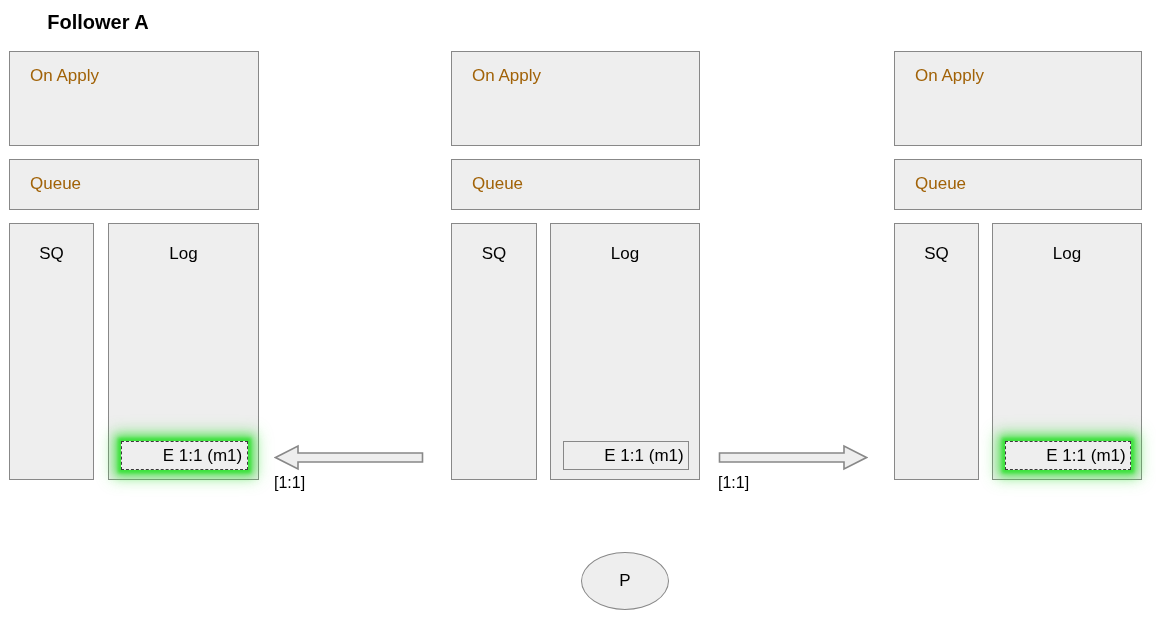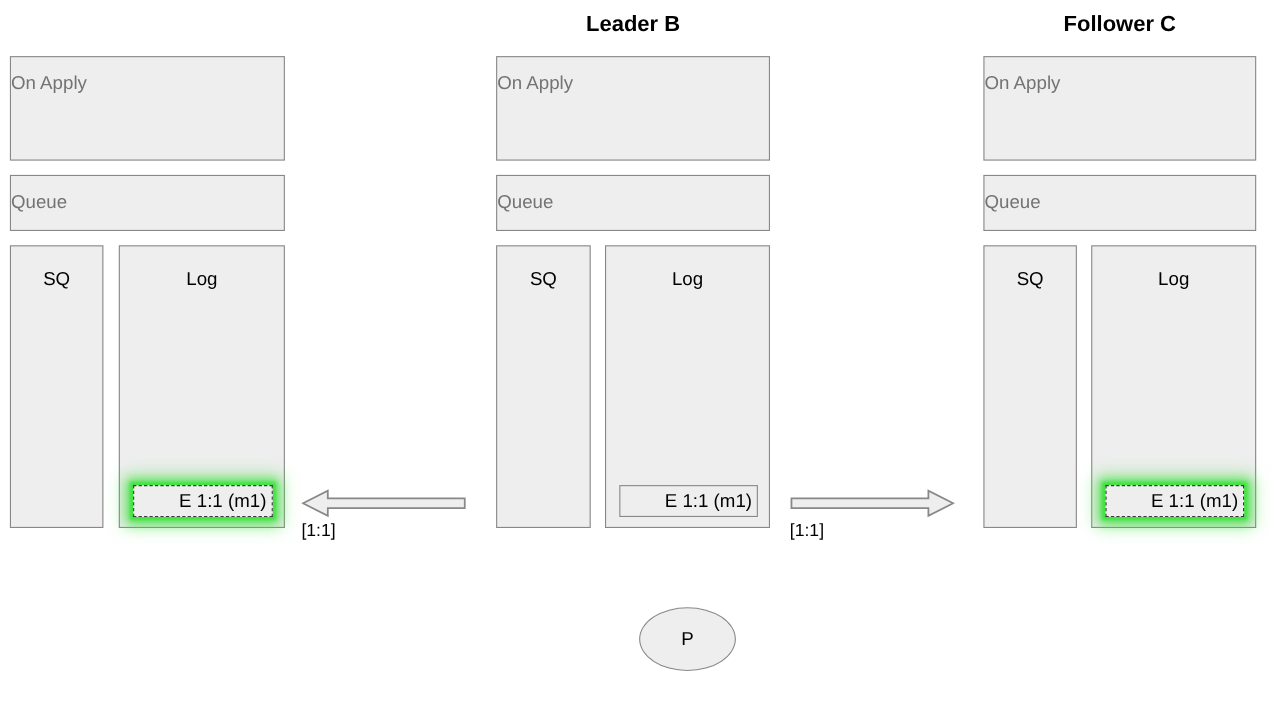--- a/index.html
+++ b/index.html
@@ -29,24 +29,24 @@
     white-space: nowrap;
   }
   .box {
     position: absolute;
     background: #eeeeee;
     border: 1px solid #888888;
     box-sizing: border-box;
   }
   .box-label-tl {
     position: absolute;
-    left: 0;
+    left: 20px;
     top: 14px;
     font-size: 17px;
-    color: #737373;
+    color: #a16207;
     line-height: 20px;
     white-space: nowrap;
   }
   .box-label-top-center {
     position: absolute;
     left: 0;
     right: 0;
     top: 20px;
     font-size: 17px;
     color: #000000;
@@ -102,58 +102,57 @@
     font-size: 17px;
     color: #000000;
     line-height: 20px;
   }
 </style>
 </head>
 <body>
 
 <div id="canvas">
 
+  <div class="node-title" style="left:9px; top:10px; width:178px;">Follower A</div>
 
   <div class="box" style="left:9px; top:51px; width:250px; height:95px;">
     <span class="box-label-tl">On Apply</span>
   </div>
 
   <div class="box" style="left:9px; top:159px; width:250px; height:51px;">
     <span class="box-label-tl" style="top:14px;">Queue</span>
   </div>
 
   <div class="box" style="left:9px; top:223px; width:85px; height:257px;">
     <span class="box-label-top-center">SQ</span>
   </div>
 
   <div class="box" style="left:108px; top:223px; width:151px; height:257px;">
     <span class="box-label-top-center">Log</span>
     <div class="entry dashed" style="left:12px; top:full; bottom:9px; width:127px; height:29px;">E 1:1 (m1)</div>
   </div>
 
-  <div class="node-title" style="left:451px; top:10px; width:249px;">Leader B</div>
 
   <div class="box" style="left:451px; top:51px; width:249px; height:95px;">
     <span class="box-label-tl">On Apply</span>
   </div>
 
   <div class="box" style="left:451px; top:159px; width:249px; height:51px;">
     <span class="box-label-tl" style="top:14px;">Queue</span>
   </div>
 
   <div class="box" style="left:451px; top:223px; width:86px; height:257px;">
     <span class="box-label-top-center">SQ</span>
   </div>
 
   <div class="box" style="left:550px; top:223px; width:150px; height:257px;">
     <span class="box-label-top-center">Log</span>
     <div class="entry solid" style="left:12px; bottom:9px; width:126px; height:29px;">E 1:1 (m1)</div>
   </div>
 
-  <div class="node-title" style="left:894px; top:10px; width:248px;">Follower C</div>
 
   <div class="box" style="left:894px; top:51px; width:248px; height:95px;">
     <span class="box-label-tl">On Apply</span>
   </div>
 
   <div class="box" style="left:894px; top:159px; width:248px; height:51px;">
     <span class="box-label-tl" style="top:14px;">Queue</span>
   </div>
 
   <div class="box" style="left:894px; top:223px; width:85px; height:257px;">

